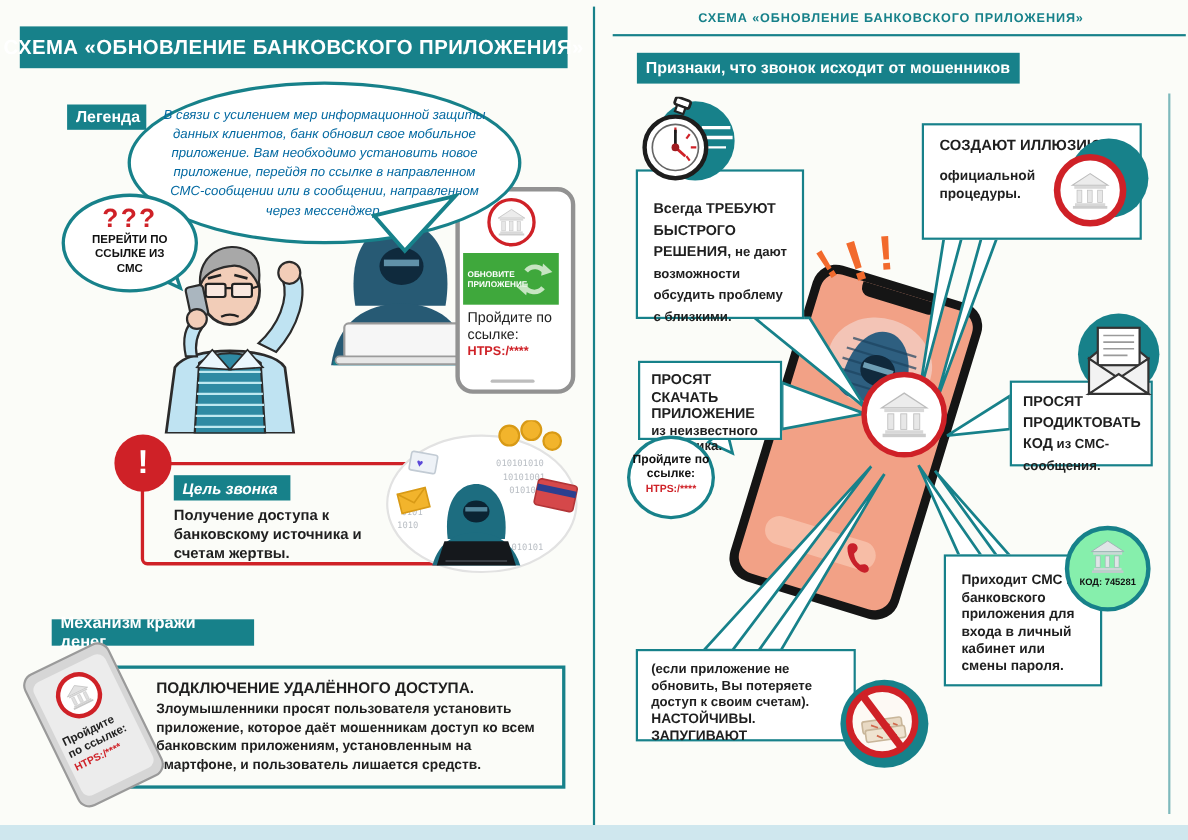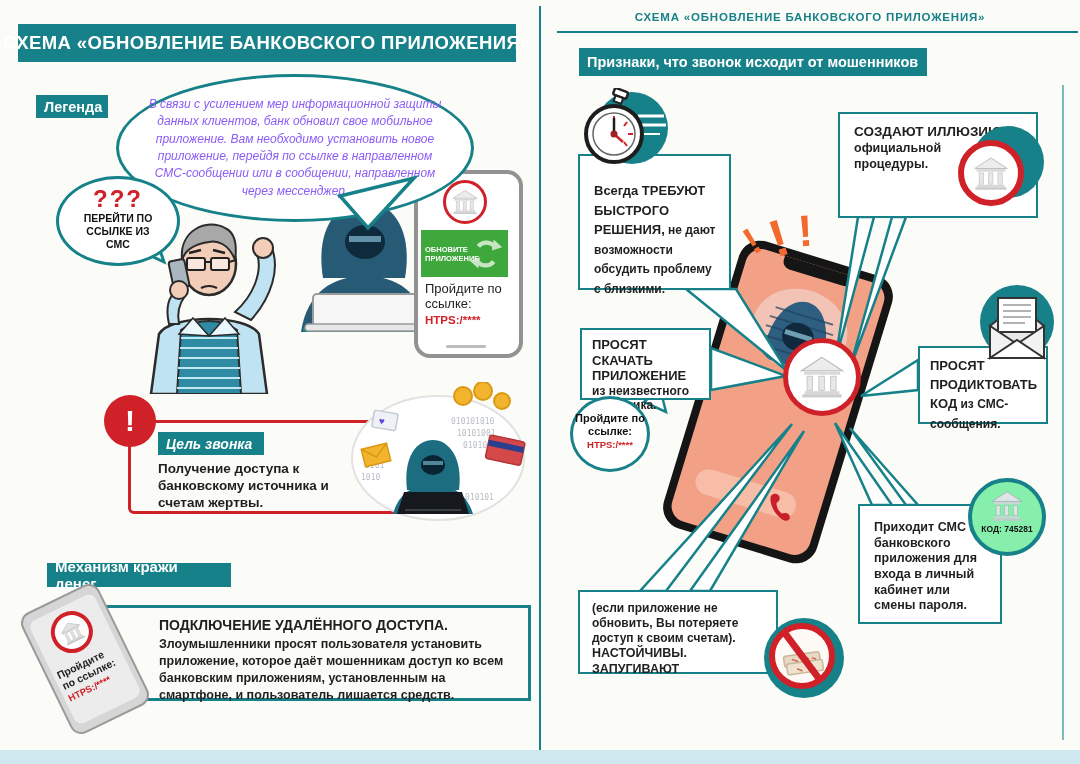--- a/index.html
+++ b/index.html
@@ -20,21 +20,21 @@
 </style>
 </head>
 <body>
 
 <div id="poster">
 
   <div class="abs badge ctr" style="left:18px;top:24px;width:498px;height:38px;justify-content:center;">
     <span style="font-size:18.5px;letter-spacing:.4px;white-space:nowrap;">СХЕМА «ОБНОВЛЕНИЕ БАНКОВСКОГО ПРИЛОЖЕНИЯ»</span>
   </div>
 
-  <div class="abs badge" style="left:36px;top:95px;width:72px;height:23px;">
+  <div class="abs badge" style="left:61px;top:95px;width:72px;height:23px;">
     <span style="font-size:14.5px;">Легенда</span>
   </div>
 
   <svg class="abs" style="left:293px;top:182px;" width="150" height="156" viewBox="0 0 150 156">
     <path d="M30 96 C22 46 44 20 72 20 C100 20 120 48 112 96 Z" fill="#275a74"></path>
     <path d="M8 150 C14 110 40 94 72 94 C104 94 128 110 136 150 Z" fill="#275a74"></path>
     <ellipse cx="72" cy="60" rx="20" ry="17" fill="#0f2a3d"></ellipse>
     <rect x="56" y="54" width="32" height="6" fill="#6ea3bc" opacity=".85"></rect>
     <rect x="10" y="146" width="130" height="4" fill="#1b7f8a"></rect>
     <rect x="20" y="112" width="110" height="32" rx="4" fill="#f6f6f6" stroke="#9b9b9b" stroke-width="2"></rect>
@@ -96,21 +96,21 @@
         <path d="M9 27 A12 12 0 0 0 29 29" stroke="#dff0da" fill="none" stroke-width="5"></path>
         <polygon points="11,37 1,28 13,24" fill="#dff0da"></polygon>
       </svg>
     </div>
     <div class="abs" style="left:7px;top:108px;width:82px;font-size:13px;color:#222;line-height:1.15;">Пройдите по ссылке:</div>
     <div class="abs redtxt" style="left:7px;top:140px;font-size:11.5px;">HTPS:/****</div>
     <div class="abs" style="left:28px;bottom:6px;width:40px;height:3px;background:#bdbdbd;border-radius:2px;"></div>
   </div>
 
   <div class="abs ctr" style="left:116px;top:74px;width:352px;height:142px;background:#fff;border:3.5px solid var(--teal);border-radius:50%;">
-    <span style="font-style:italic;font-size:12px;line-height:1.45;text-align:center;color:#8b5cf6;width:300px;">В связи с усилением мер информационной защиты данных клиентов, банк обновил свое мобильное приложение. Вам необходимо установить новое приложение, перейдя по ссылке в направленном СМС-сообщении или в сообщении, направленном через мессенджер.</span>
+    <span style="font-style:italic;font-size:12px;line-height:1.45;text-align:center;color:#0369a1;width:300px;">В связи с усилением мер информационной защиты данных клиентов, банк обновил свое мобильное приложение. Вам необходимо установить новое приложение, перейдя по ссылке в направленном СМС-сообщении или в сообщении, направленном через мессенджер.</span>
   </div>
 
   <svg class="abs" style="left:0;top:0;pointer-events:none;" width="540" height="764" viewBox="0 0 540 764">
     <polygon points="340,196 414,178 368,228" fill="#fff" stroke="#17818a" stroke-width="3.5"></polygon>
     <polygon points="130,246 156,238 164,262" fill="#fff" stroke="#17818a" stroke-width="3"></polygon>
   </svg>
 
   <div class="abs" style="left:56px;top:176px;width:118px;height:84px;background:#fff;border:3px solid var(--teal);border-radius:50%;text-align:center;">
     <div class="redtxt" style="font-size:24px;letter-spacing:2px;line-height:1;margin-top:8px;">???</div>
     <div style="font-weight:bold;font-size:10.5px;color:#111;line-height:1.25;width:86px;margin:1px auto 0;">ПЕРЕЙТИ ПО ССЫЛКЕ ИЗ СМС</div>
@@ -154,21 +154,21 @@
     <path d="M48 132 C54 110 70 102 88 102 C106 102 122 112 128 132 Z" fill="#1d6d80"></path>
     <ellipse cx="88" cy="83" rx="12" ry="10" fill="#0b2433"></ellipse>
     <rect x="78" y="79" width="20" height="4" fill="#5f98ae" opacity=".85"></rect>
     <polygon points="52,132 124,132 117,110 59,110" fill="#15181c"></polygon>
     <line x1="60" y1="128" x2="116" y2="128" stroke="#3a3f46" stroke-width="2"></line>
   </svg>
 
   <div class="abs badge" style="left:47px;top:563px;width:184px;height:24px;">
     <span style="font-size:15px;">Механизм кражи денег</span>
   </div>
-  <div class="abs" style="left:101px;top:605px;width:430px;height:96px;border:3px solid var(--teal);background:transparent;box-sizing:border-box;">
+  <div class="abs" style="left:84px;top:605px;width:430px;height:112px;border:3px solid var(--teal);background:transparent;box-sizing:border-box;">
     <div class="emph" style="margin:9px 10px 3px 55px;font-size:14px;">ПОДКЛЮЧЕНИЕ УДАЛЁННОГО ДОСТУПА.</div>
     <div class="emph" style="margin:0 8px 0 55px;font-size:12.5px;line-height:1.35;">Злоумышленники просят пользователя установить приложение, которое даёт мошенникам доступ ко всем банковским приложениям, установленным на смартфоне, и пользователь лишается средств.</div>
   </div>
 
   <div class="abs" style="left:42px;top:592px;width:82px;height:130px;transform:rotate(-26deg);background:#d6d6d6;border:2px solid #9a9a9a;border-radius:12px;">
     <div class="abs" style="left:5px;top:8px;right:5px;bottom:8px;background:#ececec;border-radius:8px;"></div>
     <div class="abs circle ctr" style="left:20px;top:14px;width:42px;height:42px;border:4px solid var(--red);background:#fff;">
       <svg width="24" height="22" viewBox="0 0 60 56">
         <polygon points="30,3 4,20 56,20" fill="#e3e3e3" stroke="#bcbcbc" stroke-width="1.5"></polygon>
         <rect x="7" y="21" width="46" height="4" fill="#d2d2d2"></rect>
@@ -278,21 +278,21 @@
         <line x1="51" y1="58" x2="48" y2="54"></line>
     </g>
     <line x1="38" y1="46" x2="38" y2="30" stroke="#1d1d1d" stroke-width="2.5"></line>
     <line x1="38" y1="46" x2="47" y2="54" stroke="#cf2127" stroke-width="2.5"></line>
     <circle cx="38" cy="46" r="3.5" fill="#a01d22"></circle>
   </svg>
 
   <div class="abs cbox" style="left:838px;top:112px;width:200px;height:106px;z-index:7;">
     <div style="padding:10px 12px 0 14px;">
       <span class="emph" style="font-size:13.5px;display:block;">СОЗДАЮТ ИЛЛЮЗИЮ</span>
-      <span class="emph" style="font-size:12.5px;display:block;width:110px;line-height:1.25;margin-top:2px;">официальной процедуры.</span>
+      <span class="emph" style="font-size:12.5px;display:block;width:110px;line-height:1.25;margin-top:14px;">официальной процедуры.</span>
     </div>
   </div>
   <div class="abs circle" style="left:972px;top:126px;width:72px;height:72px;background:var(--teal);z-index:8;"></div>
   <div class="abs circle ctr" style="left:958px;top:140px;width:66px;height:66px;background:#fff;border:6px solid var(--red);z-index:9;">
     <svg width="38" height="35" viewBox="0 0 60 56">
       <polygon points="30,3 4,20 56,20" fill="#ececec" stroke="#bcbcbc" stroke-width="1.5"></polygon>
       <rect x="7" y="21" width="46" height="4" fill="#d8d8d8"></rect>
       <g fill="#e7e7e7" stroke="#bfbfbf" stroke-width="1">
         <rect x="11" y="27" width="7" height="18"></rect>
           <rect x="26" y="27" width="7" height="18"></rect>

